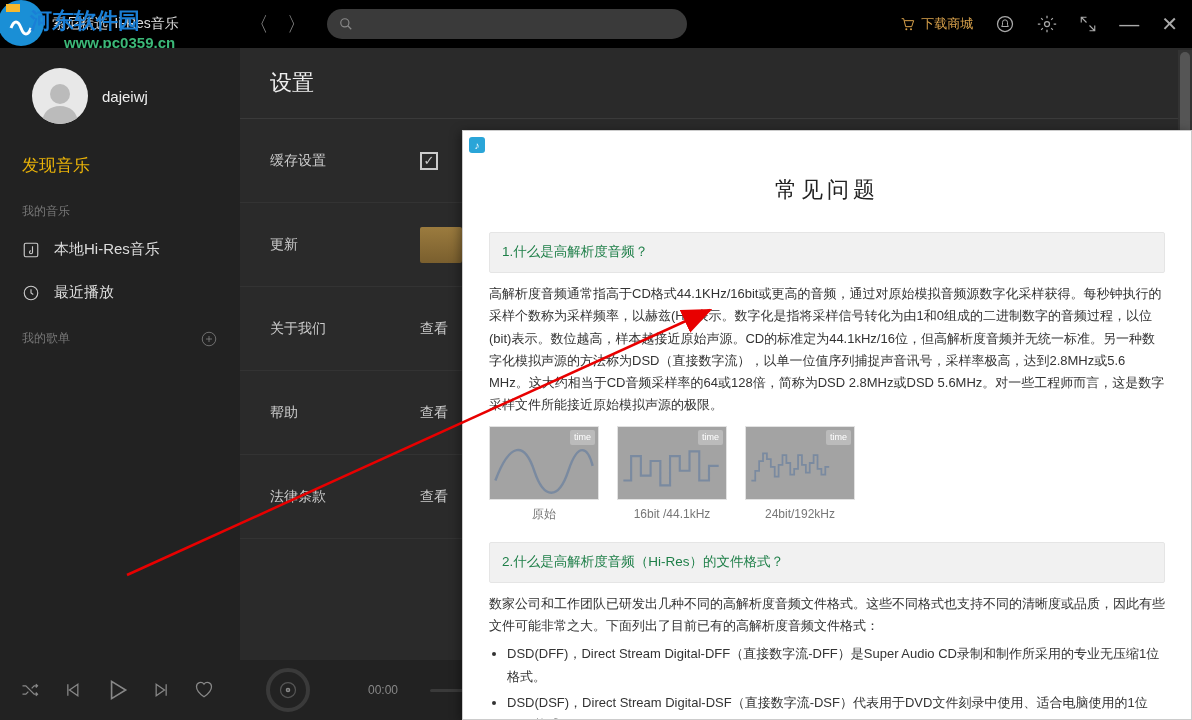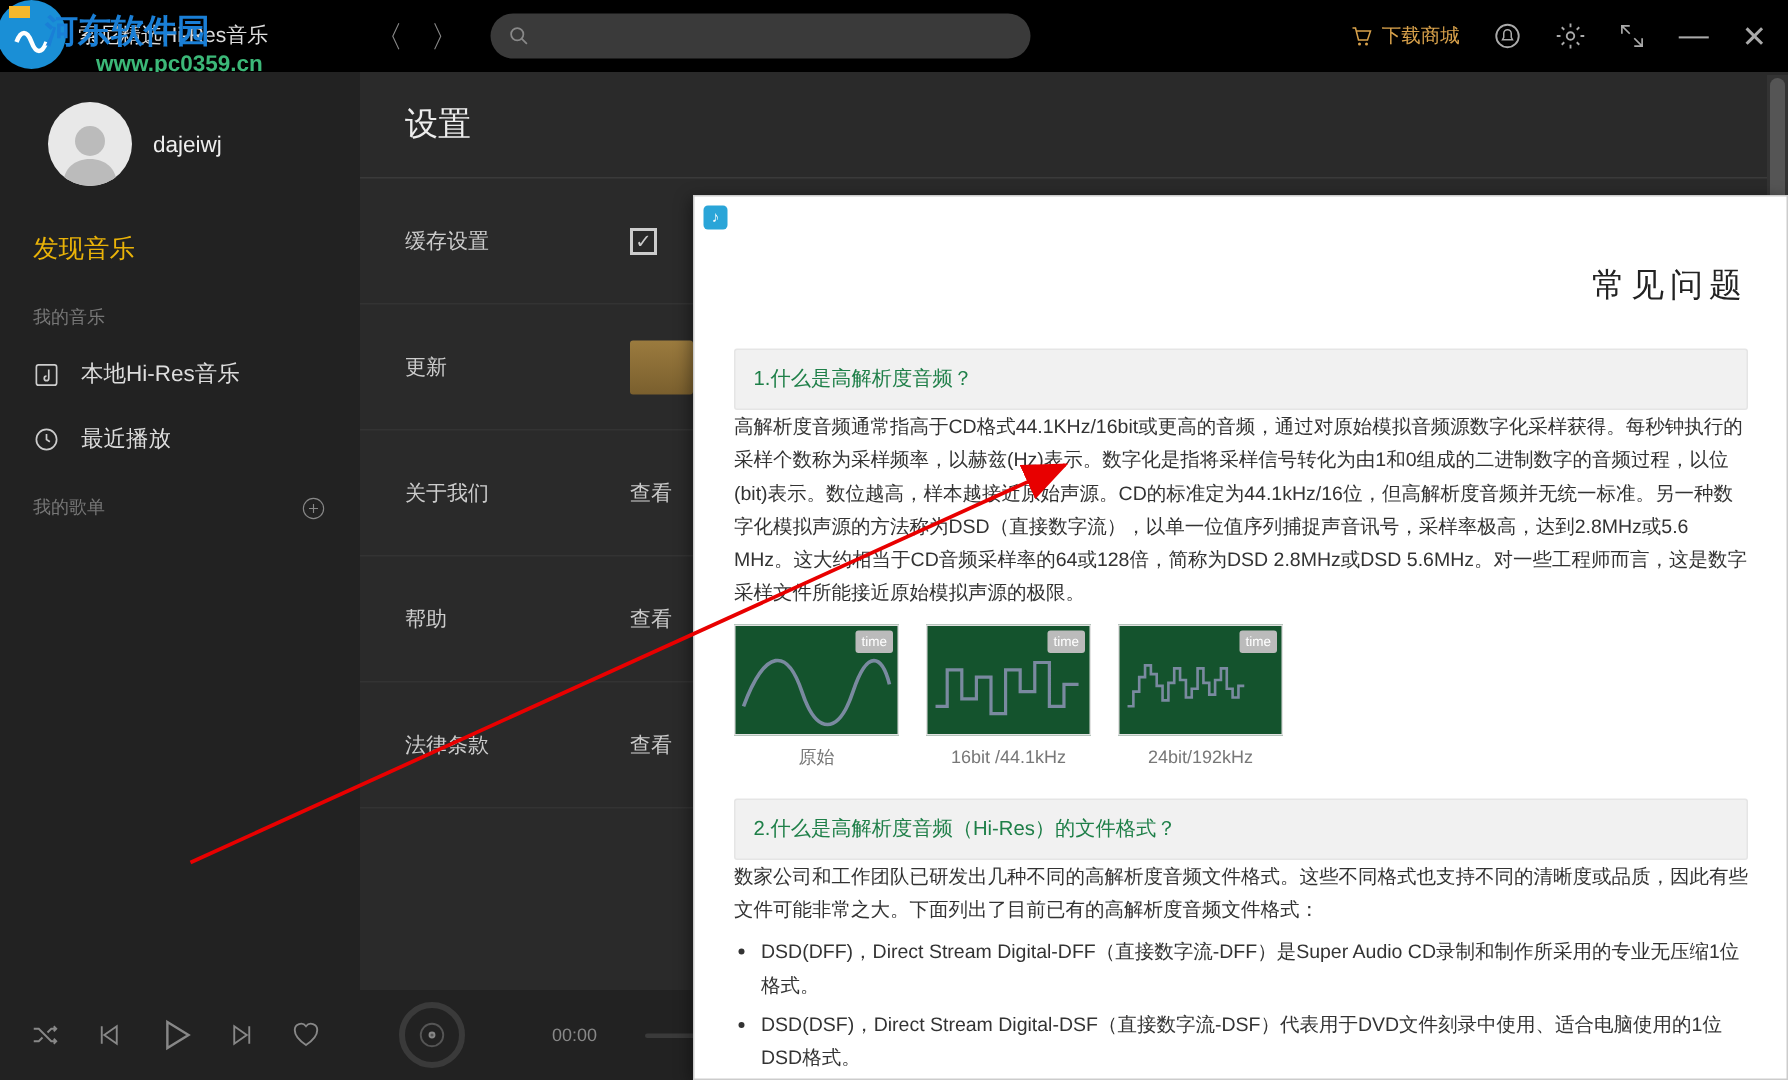--- a/index.html
+++ b/index.html
@@ -33,26 +33,26 @@
 .checkbox{width:18px;height:18px;border:2px solid #ccc;display:inline-flex;align-items:center;justify-content:center;color:#ccc;font-size:13px}
 .update-btn{width:42px;height:36px;background:linear-gradient(#9b7b3e,#7a5f2e);border-radius:2px}
 .player{position:absolute;left:0;right:0;bottom:0;height:60px;background:#222;display:flex;align-items:center;padding:0 20px;color:#888;gap:22px}
 .player svg{width:20px;height:20px;stroke:#888;fill:none;stroke-width:1.5}
 .album-spin{width:44px;height:44px;border-radius:50%;border:4px solid #3a3a3a;display:flex;align-items:center;justify-content:center;margin-left:30px}
 .time{font-size:12px;margin-left:36px}
 .progress{flex:1;height:3px;background:#3a3a3a;margin-left:10px;border-radius:2px}
 .faq-window{position:absolute;left:462px;top:130px;right:0;bottom:0;background:#fff;border:1px solid #ccc;box-shadow:-2px 2px 10px rgba(0,0,0,.4);overflow:hidden}
 .faq-icon{position:absolute;left:6px;top:6px;width:16px;height:16px;background:#2aa5d8;border-radius:3px;display:flex;align-items:center;justify-content:center;color:#fff;font-size:10px}
 .faq-body{padding:34px 26px 10px;height:100%;overflow:auto;font-size:13px;color:#333;line-height:1.7}
-.faq-title{text-align:right;font-size:22px;color:#222;padding:6px 0 24px;letter-spacing:4px}
-.q-hdr{background:#f1f1f1;padding:8px 12px;font-size:13.5px;color:#1e7f48;border:1px solid #e5e5e5;border-radius:2px;}
+.faq-title{text-align:center;font-size:22px;color:#222;padding:6px 0 24px;letter-spacing:4px}
+.q-hdr{background:#f1f1f1;padding:8px 12px;font-size:13.5px;color:#1e7f48;border:1px solid #e5e5e5;border-radius:2px;margin-bottom:10px}
 .q-hdr .num{color:#1e7f48}
 .wave-row{display:flex;gap:18px;margin:10px 0 18px}
 .wave-box{width:110px;text-align:center}
-.wave-plot{height:74px;background:#14532d;border:1px solid #e2e2e2;position:relative;display:flex;align-items:center;justify-content:flex-end}
+.wave-plot{height:74px;background:#a3a3a3;border:1px solid #e2e2e2;position:relative;display:flex;align-items:center;justify-content:flex-end}
 .wave-plot svg{width:100%;height:100%}
 .wave-tag{position:absolute;top:3px;right:3px;background:#bbb;color:#fff;font-size:9px;padding:0 4px;border-radius:2px}
 .wave-cap{font-size:12px;color:#777;margin-top:4px}
 .bullets{padding-left:18px;margin-top:6px}
 .bullets li{list-style:disc;margin-bottom:4px}
 .arrow-annot{position:absolute;pointer-events:none;z-index:100}
 .scrollbar-v{position:absolute;right:0;top:50px;bottom:64px;width:14px;background:#333}
 .scrollbar-v .thumb{width:10px;margin:2px;height:120px;background:#555;border-radius:5px}
 </style>
 </head>

